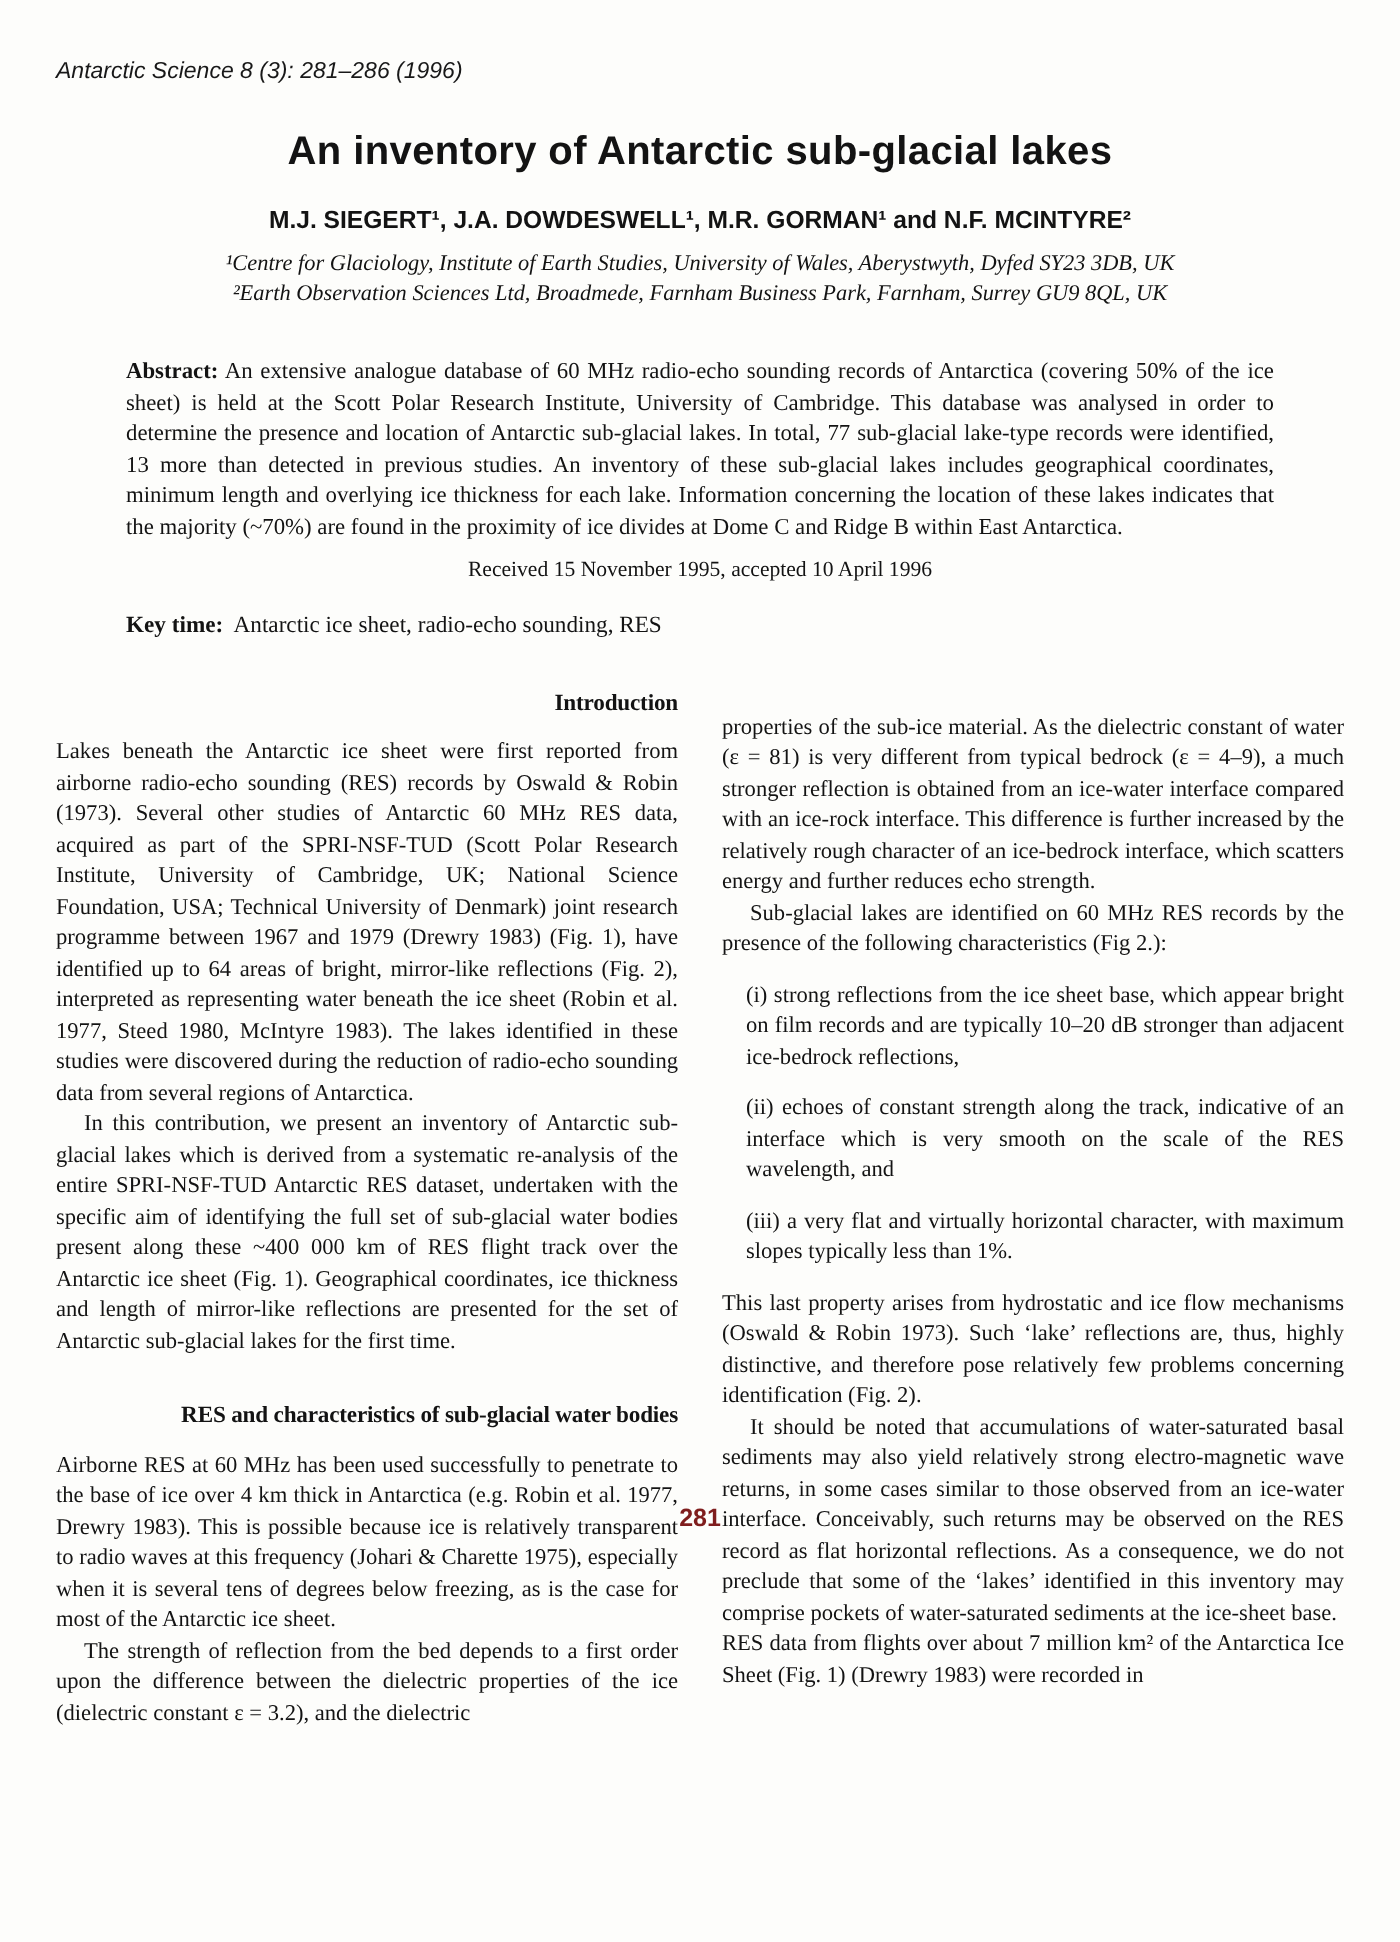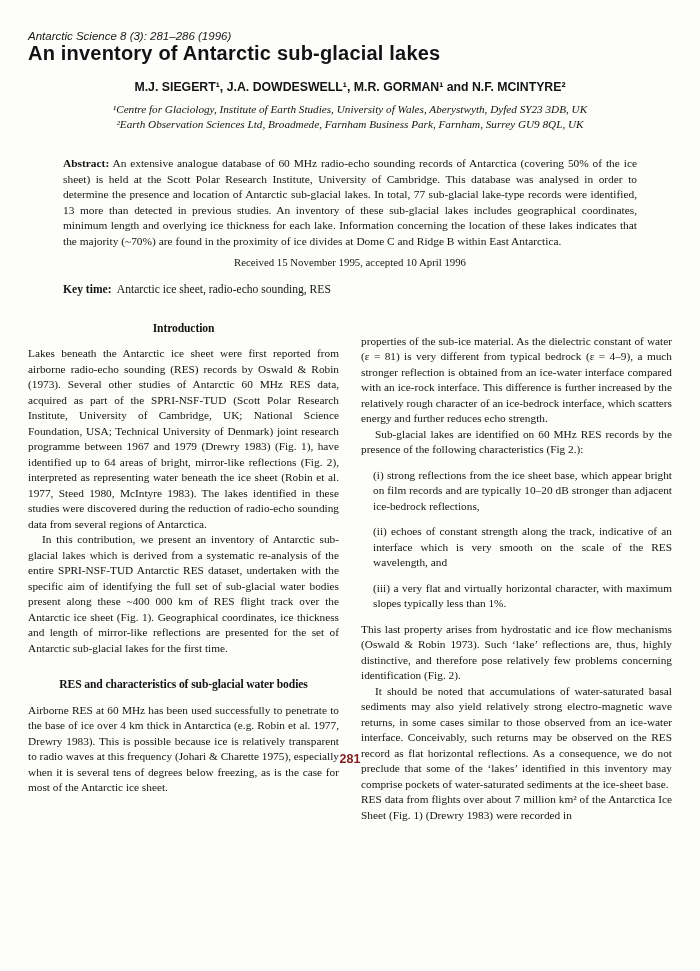--- a/index.html
+++ b/index.html
@@ -19,20 +19,22 @@
     padding: 30px 28px 0;
     box-sizing: border-box;
   }
   .journal-line {
     font-family: "Liberation Sans", sans-serif;
     font-style: italic;
     font-size: 11.5px;
     color: #181818;
   }
   .title {
+    margin-top: 23px;
+    text-align: center;
     font-family: "Liberation Sans", sans-serif;
     font-weight: bold;
     font-size: 20px;
     letter-spacing: 0.2px;
   }
   .authors {
     margin-top: 15px;
     text-align: center;
     font-family: "Liberation Sans", sans-serif;
     font-weight: bold;
@@ -69,21 +71,21 @@
   .col {
     width: 311px;
     text-align: justify;
     font-size: 11.3px;
     line-height: 15.5px;
   }
   .col-right { padding-top: 13px; }
   .section-heading {
     font-weight: bold;
     font-size: 11.6px;
-    text-align: center;
+    text-align: right;
     margin: 0 0 10px;
     letter-spacing: -0.1px;
   }
   .section-gap { margin-top: 21px; }
   p { margin: 0; }
   p.indent { text-indent: 14px; }
   .list-item {
     padding-left: 12px;
     margin-top: 10px;
     text-align: justify;
@@ -124,20 +126,21 @@
   <p class="keywords"><span class="b">Key time:</span>&nbsp; <span>Antarctic ice sheet, radio-echo sounding, RES</span></p>
 
   <div class="columns">
 
     <div class="col">
       <h3 class="section-heading">Introduction</h3>
       <p>Lakes beneath the Antarctic ice sheet were first reported from airborne radio-echo sounding (RES) records by Oswald &amp; Robin (1973).  Several other studies of Antarctic 60 MHz RES data, acquired as part of the SPRI-NSF-TUD (Scott Polar Research Institute, University of Cambridge, UK; National Science Foundation, USA; Technical University of Denmark) joint research programme between 1967 and 1979 (Drewry 1983) (Fig. 1), have identified up to 64 areas of bright, mirror-like reflections (Fig. 2), interpreted as representing water beneath the ice sheet (Robin et al. 1977, Steed 1980, McIntyre 1983).  The lakes identified in these studies were discovered during the reduction of radio-echo sounding data from several regions of Antarctica.</p>
       <p class="indent">In this contribution, we present an inventory of Antarctic sub-glacial lakes which is derived from a systematic re-analysis of the entire SPRI-NSF-TUD Antarctic RES dataset, undertaken with the specific aim of identifying the full set of sub-glacial water bodies present along these ~400 000 km of RES flight track over the Antarctic ice sheet (Fig. 1). Geographical coordinates, ice thickness and length of mirror-like reflections are presented for the set of Antarctic sub-glacial lakes for the first time.</p>
       <h3 class="section-heading section-gap">RES and characteristics of sub-glacial water bodies</h3>
       <p>Airborne RES at 60 MHz has been used successfully to penetrate to the base of ice over 4 km thick in Antarctica (e.g. Robin et al. 1977, Drewry 1983).  This is possible because ice is relatively transparent to radio waves at this frequency (Johari &amp; Charette 1975), especially when it is several tens of degrees below freezing, as is the case for most of the Antarctic ice sheet.</p>
+      <p class="indent">The strength of reflection from the bed depends to a first order upon the difference between the dielectric properties of the ice (dielectric constant  ε = 3.2), and the dielectric</p>
     </div>
 
     <div class="col col-right">
       <p>properties of the sub-ice material.  As the dielectric constant of water (ε = 81) is very different from typical bedrock (ε = 4–9), a much stronger reflection is obtained from an ice-water interface compared with an ice-rock interface.  This difference is further increased by the relatively rough character of an ice-bedrock interface, which scatters energy and further reduces echo strength.</p>
       <p class="indent">Sub-glacial lakes are identified on 60 MHz RES records by the presence of the following characteristics (Fig 2.):</p>
       <p class="list-item">(i) strong reflections from the ice sheet base, which appear bright on film records and are typically 10–20 dB stronger than adjacent ice-bedrock reflections,</p>
       <p class="list-item">(ii) echoes of constant strength along the track, indicative of an interface which is very smooth on the scale of the RES wavelength, and</p>
       <p class="list-item">(iii) a very flat and virtually horizontal character, with maximum slopes typically less than 1%.</p>
       <p class="after-list">This last property arises from hydrostatic and ice flow mechanisms (Oswald &amp; Robin 1973). Such ‘lake’ reflections are, thus, highly distinctive, and therefore pose relatively few problems concerning identification (Fig. 2).</p>
       <p class="indent">It should be noted that accumulations of water-saturated basal sediments may also yield relatively strong electro-magnetic wave returns, in some cases similar to those observed from an ice-water interface.  Conceivably, such returns may be observed on the RES record as flat horizontal reflections.  As a consequence, we do not preclude that some of the ‘lakes’ identified in this inventory may comprise pockets of water-saturated sediments at the ice-sheet base.</p>

